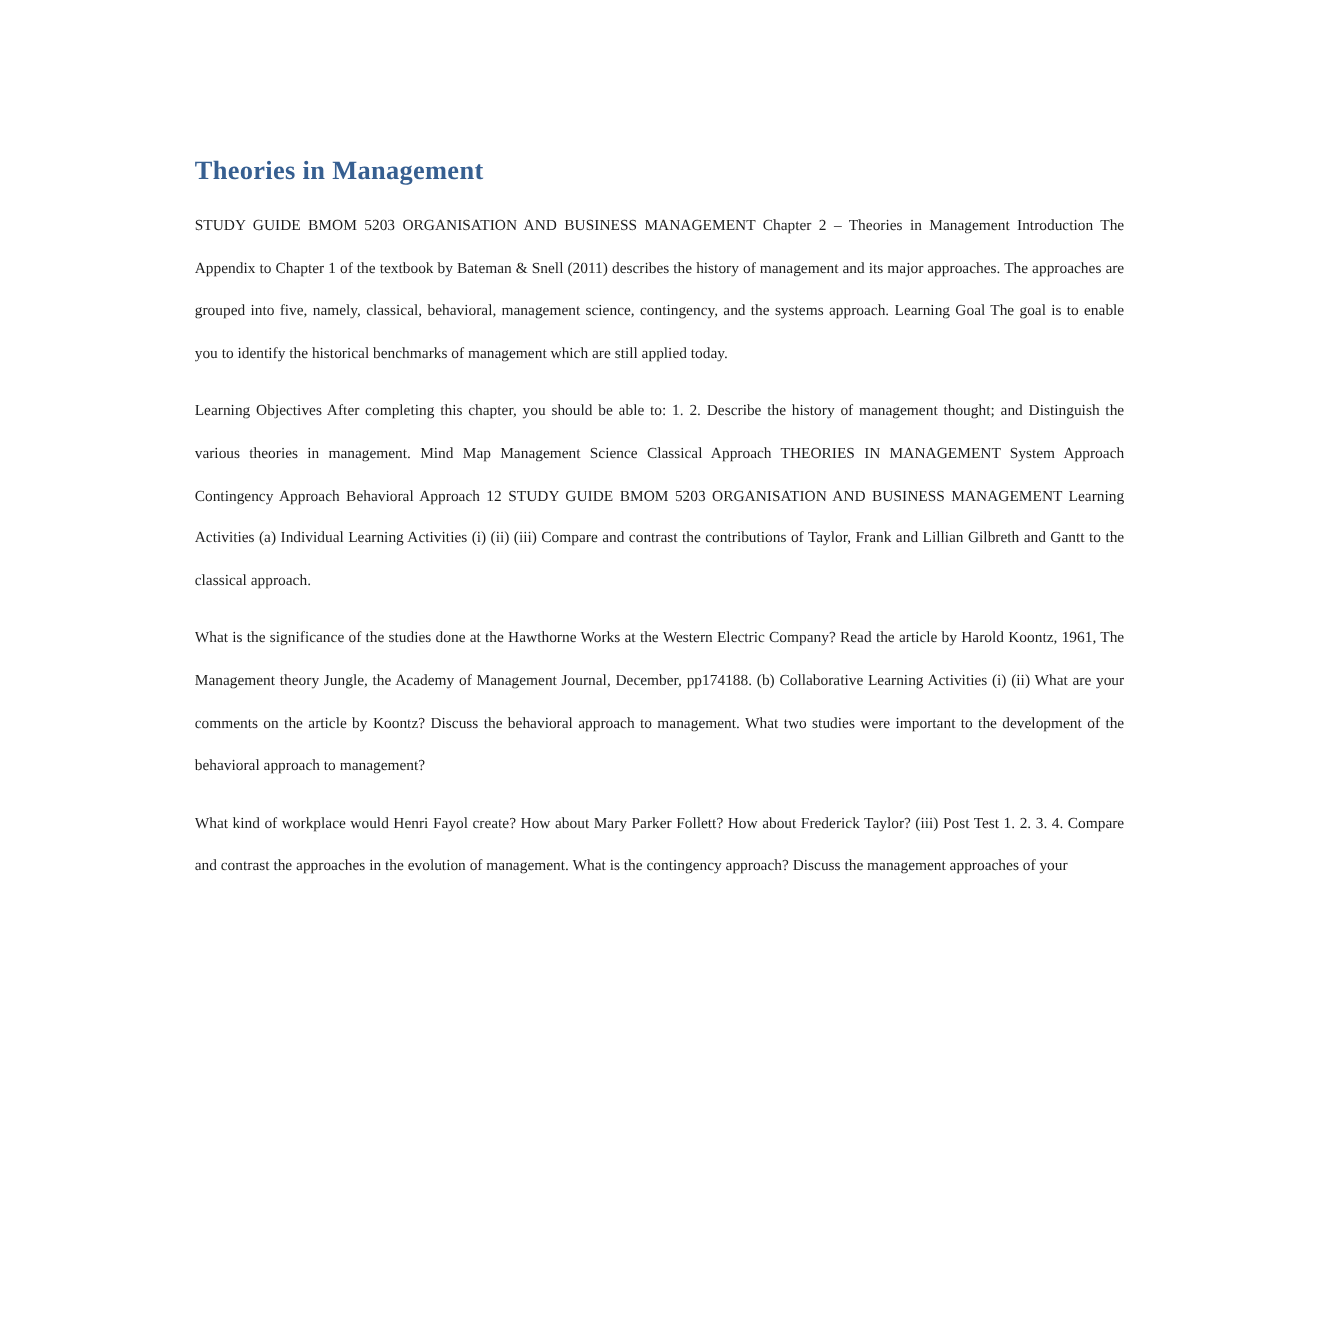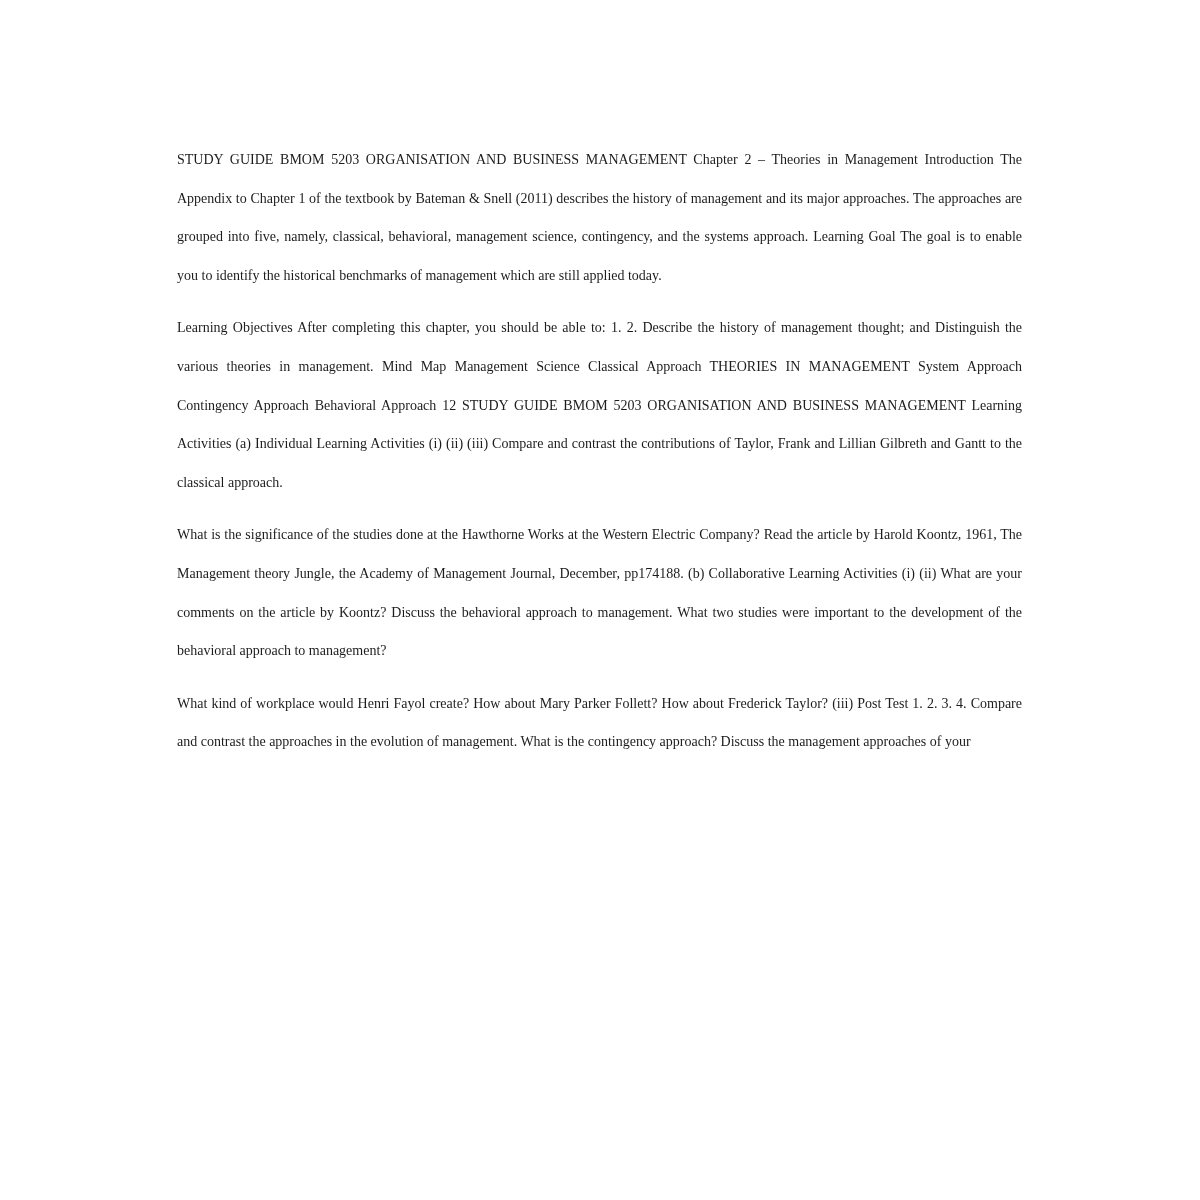--- a/index.html
+++ b/index.html
@@ -39,18 +39,19 @@
     color: #1c1c1c;
     text-align: justify;
     text-justify: inter-word;
   }
 </style>
 </head>
 <body>
 
 <div class="page">
   <div class="content">
+    <h1 class="doc-title" style="color: rgb(54, 95, 145);">Theories in Management</h1>
     <p class="doc-paragraph" style="color: rgb(28, 28, 28);">STUDY GUIDE BMOM 5203 ORGANISATION AND BUSINESS MANAGEMENT Chapter 2 – Theories in Management Introduction The Appendix to Chapter 1 of the textbook by Bateman &amp; Snell (2011) describes the history of management and its major approaches. The approaches are grouped into five, namely, classical, behavioral, management science, contingency, and the systems approach. Learning Goal The goal is to enable you to identify the historical benchmarks of management which are still applied today.</p>
     <p class="doc-paragraph" style="color: rgb(28, 28, 28);">Learning Objectives After completing this chapter, you should be able to: 1. 2. Describe the history of management thought; and Distinguish the various theories in management. Mind Map Management Science Classical Approach THEORIES IN MANAGEMENT System Approach Contingency Approach Behavioral Approach 12 STUDY GUIDE BMOM 5203 ORGANISATION AND BUSINESS MANAGEMENT Learning Activities (a) Individual Learning Activities (i) (ii) (iii) Compare and contrast the contributions of Taylor, Frank and Lillian Gilbreth and Gantt to the classical approach.</p>
     <p class="doc-paragraph" style="color: rgb(28, 28, 28);">What is the significance of the studies done at the Hawthorne Works at the Western Electric Company? Read the article by Harold Koontz, 1961, The Management theory Jungle, the Academy of Management Journal, December, pp174188. (b) Collaborative Learning Activities (i) (ii) What are your comments on the article by Koontz? Discuss the behavioral approach to management. What two studies were important to the development of the behavioral approach to management?</p>
     <p class="doc-paragraph" style="color: rgb(28, 28, 28); font-family: Liberation Serif, serif;">What kind of workplace would Henri Fayol create? How about Mary Parker Follett? How about Frederick Taylor? (iii) Post Test 1. 2. 3. 4. Compare and contrast the approaches in the evolution of management. What is the contingency approach? Discuss the management approaches of your</p>
   </div>
 </div>
 
 </body></html>

